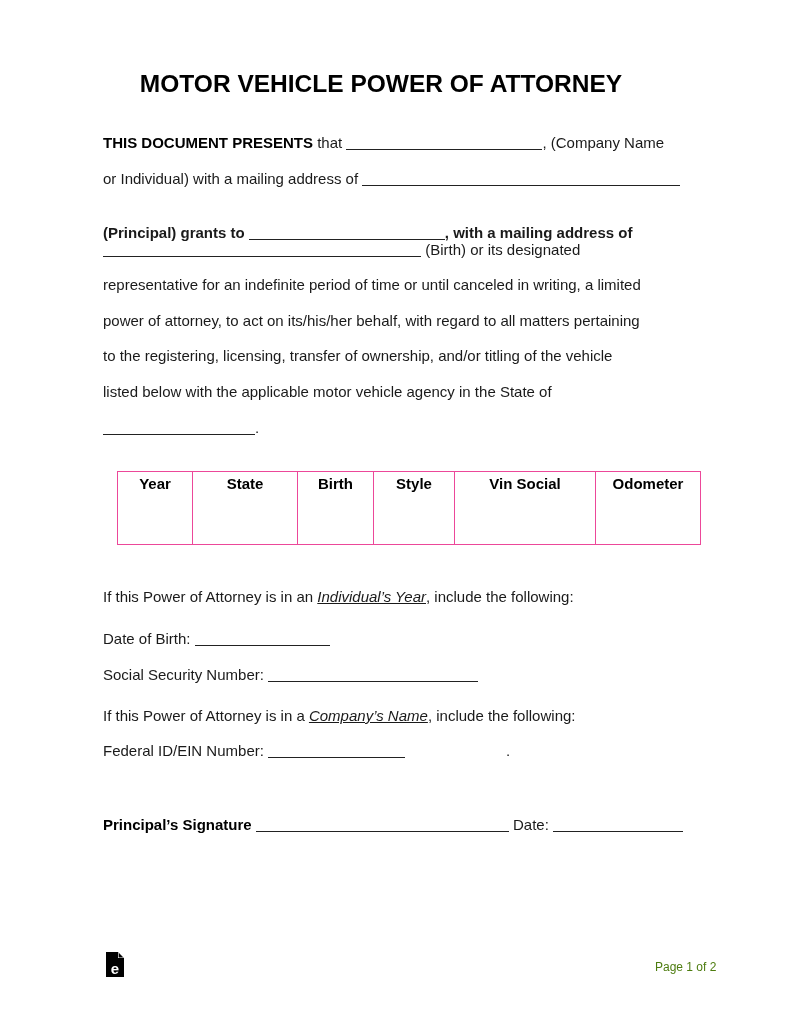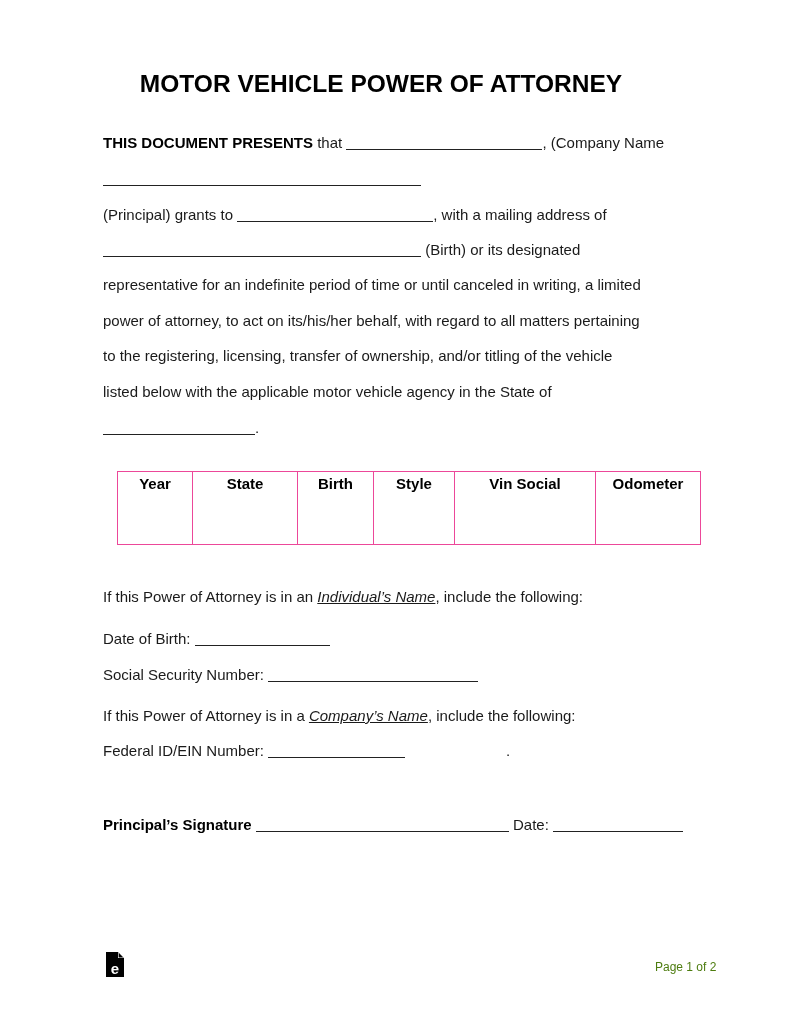--- a/index.html
+++ b/index.html
@@ -28,23 +28,23 @@
     .footer-logo { position: absolute; left: 106px; top: 952px; width: 18px; height: 25px; }
     .page-num { position: absolute; left: 655px; top: 960px; font-size: 12px; color: #4d7c0f; }
   </style>
 </head>
 <body>
 
 <div class="title">MOTOR VEHICLE POWER OF  ATTORNEY</div>
 
 <div class="line" style="top:133px;"><span class="bold">THIS DOCUMENT PRESENTS</span><span> that </span><span class="blank" style="width:196px;"></span><span>, (Company Name</span></div>
 
-<div class="line" style="top:169px;"><span class="blank" style="width:318px;"></span></div>
+<div class="line" style="top:169px;"><span>or Individual) with a mailing address of </span><span class="blank" style="width:318px;"></span></div>
 
-<div class="line" style="top:205px;"><span>(Principal) grants to </span><span class="blank" style="width:196px;"></span><span>, with a mailing address of</span></div>
+<div class="line" style="top:223px;font-weight:bold;"><span>(Principal) grants to </span><span class="blank" style="width:196px;"></span><span>, with a mailing address of</span></div>
 
 <div class="line" style="top:240px;"><span class="blank" style="width:318px;"></span><span> (Birth) or its designated</span></div>
 
 <div class="line" style="top:276px;">representative for an indefinite period of time or until canceled in writing, a limited</div>
 <div class="line" style="top:312px;">power of attorney, to act on its/his/her behalf, with regard to all matters pertaining</div>
 <div class="line" style="top:347px;">to the registering, licensing, transfer of ownership, and/or titling of the vehicle</div>
 <div class="line" style="top:383px;">listed below with the applicable motor vehicle agency in the State of</div>
 
 <div class="line" style="top:418px;"><span class="blank" style="width:152px;"></span><span>.</span></div>
 
@@ -62,21 +62,21 @@
     <th>Year</th>
     <th>State</th>
     <th>Birth</th>
     <th>Style</th>
     <th>Vin Social</th>
     <th>Odometer</th>
   </tr>
 </tbody>
   </table>
 
-<div class="line" style="top:588px;"><span>If this Power of Attorney is in an </span><span class="iu">Individual’s Name</span><span>, include the following:</span></div>
+<div class="line" style="top:588px;"><span>If this Power of Attorney is in an </span><span class="iu">Individual’s Year</span><span>, include the following:</span></div>
 
 <div class="line" style="top:629px;"><span>Date of Birth: </span><span class="blank" style="width:135px;"></span></div>
 
 <div class="line" style="top:665px;"><span>Social Security Number: </span><span class="blank" style="width:210px;"></span></div>
 
 <div class="line" style="top:707px;"><span>If this Power of Attorney is in a </span><span class="iu">Company’s Name</span><span>, include the following:</span></div>
 
 <div class="line" style="top:741px;"><span>Federal ID/EIN Number: </span><span class="blank" style="width:137px;"></span><span style="display:inline-block;width:101px;"></span><span>.</span></div>
 
 <div class="line" style="top:815px;"><span class="bold">Principal’s Signature</span> <span class="blank" style="width:253px;"></span><span> Date: </span><span class="blank" style="width:130px;"></span></div>

